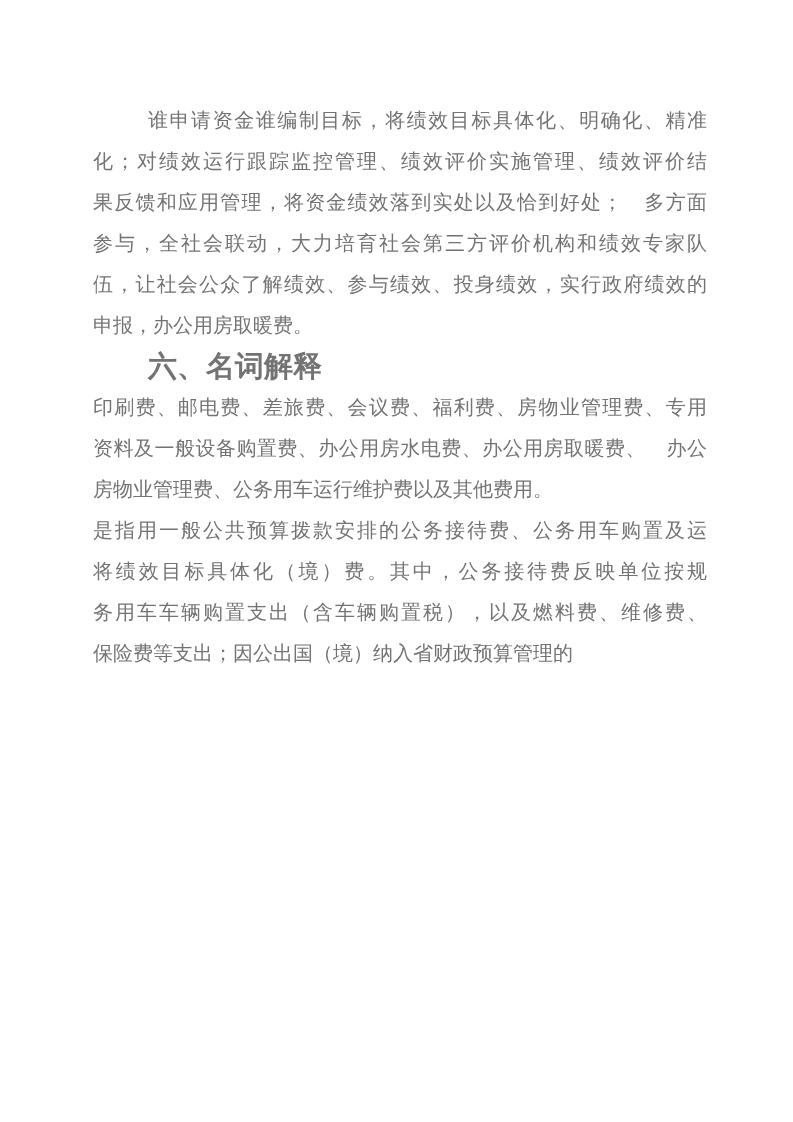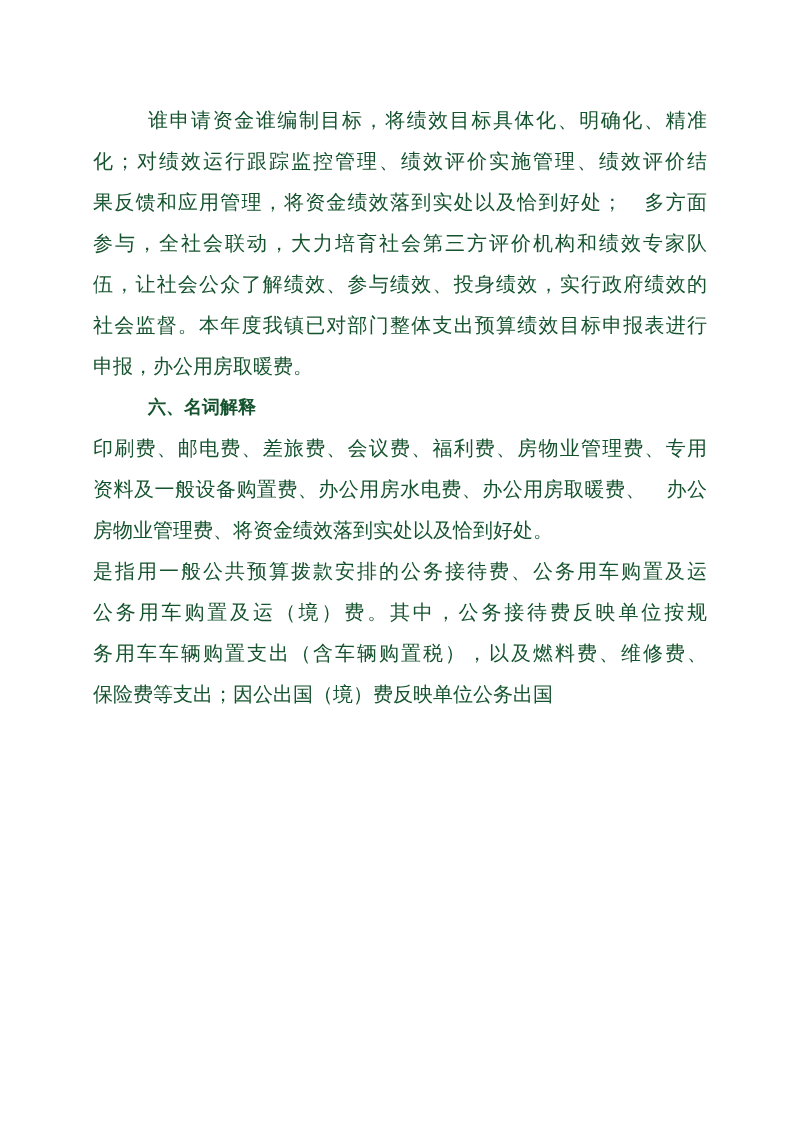--- a/index.html
+++ b/index.html
@@ -28,45 +28,44 @@
     white-space:normal;
     text-align:justify;
     text-align-last:justify;
     text-justify:inter-character;
     overflow:hidden;
   }
   .line.fill::after{ content:""; display:inline-block; width:100%; height:0; }
   .block.heading .line{
     font-family:"Liberation Sans","DejaVu Sans",sans-serif;
     font-weight:700;
-    font-size:18px;
+    font-size:29px;
   }
 </style>
 </head>
 <body>
 
 <div class="page" style="background: rgb(255, 255, 255);">
-  <div class="doc-content" style="color: #14532d;">
+  <div class="doc-content" style="color: #737373;">
       <div class="block paragraph">
         <div class="line fill indent">谁申请资金谁编制目标，将绩效目标具体化、明确化、精准</div>
         <div class="line fill">化；对绩效运行跟踪监控管理、绩效评价实施管理、绩效评价结</div>
         <div class="line fill">果反馈和应用管理，将资金绩效落到实处以及恰到好处；　多方面</div>
         <div class="line fill">参与，全社会联动，大力培育社会第三方评价机构和绩效专家队</div>
         <div class="line fill">伍，让社会公众了解绩效、参与绩效、投身绩效，实行政府绩效的</div>
-        <div class="line fill">社会监督。本年度我镇已对部门整体支出预算绩效目标申报表进行</div>
         <div class="line">申报，办公用房取暖费。</div>
       </div>
       <div class="block heading">
         <div class="line indent">六、名词解释</div>
       </div>
       <div class="block paragraph">
         <div class="line fill">印刷费、邮电费、差旅费、会议费、福利费、房物业管理费、专用</div>
         <div class="line fill">资料及一般设备购置费、办公用房水电费、办公用房取暖费、　办公用</div>
-        <div class="line">房物业管理费、将资金绩效落到实处以及恰到好处。</div>
+        <div class="line">房物业管理费、公务用车运行维护费以及其他费用。</div>
       </div>
       <div class="block paragraph">
         <div class="line fill">是指用一般公共预算拨款安排的公务接待费、公务用车购置及运</div>
-        <div class="line fill">公务用车购置及运（境）费。其中，公务接待费反映单位按规</div>
+        <div class="line fill">将绩效目标具体化（境）费。其中，公务接待费反映单位按规</div>
         <div class="line fill">务用车车辆购置支出（含车辆购置税），以及燃料费、维修费、</div>
-        <div class="line">保险费等支出；因公出国（境）费反映单位公务出国</div>
+        <div class="line">保险费等支出；因公出国（境）纳入省财政预算管理的</div>
       </div>
     </div>
 </div>
 
 </body></html>

